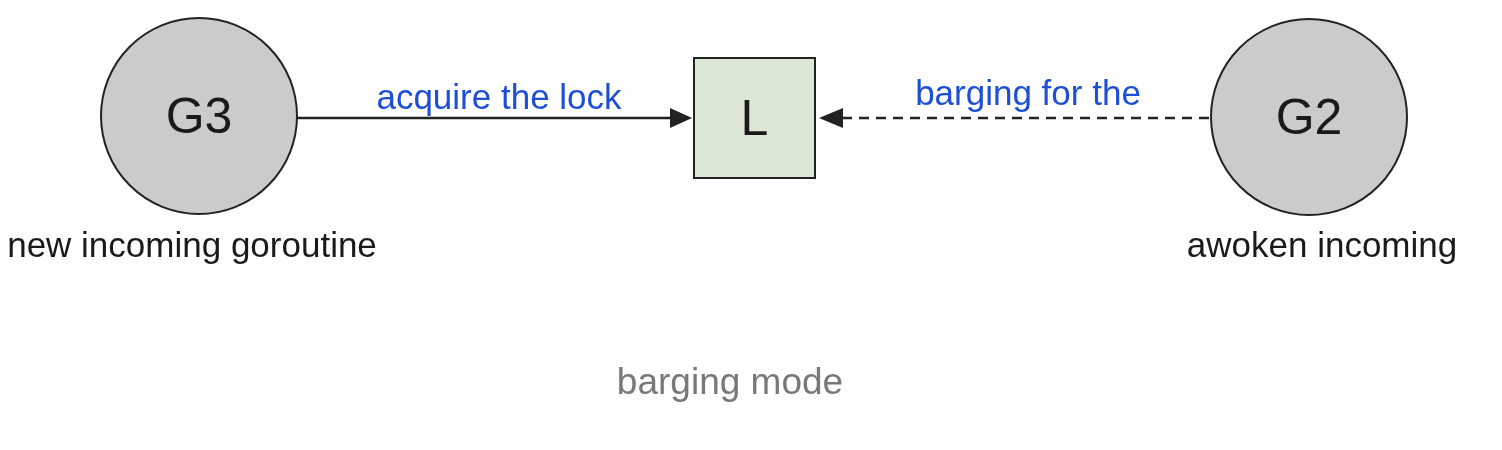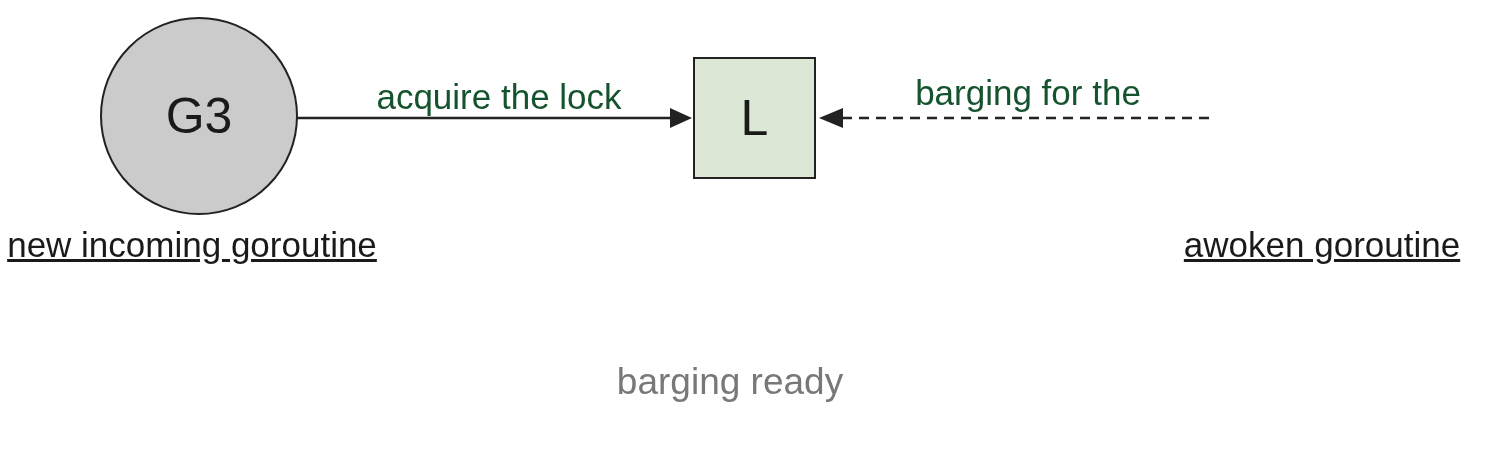--- a/index.html
+++ b/index.html
@@ -41,31 +41,30 @@
     border: 2.5px solid #222222;
   }
   .node-caption {
     position: absolute;
     transform: translateX(-50%);
     white-space: nowrap;
     font-size: 35px;
     line-height: 42px;
     color: #1a1a1a;
     text-align: center;
-    text-decoration: underline;
   }
   .caption-g3 { left: 192px; top: 224px; }
   .caption-g2 { left: 1322px; top: 224px; }
   .edge-label {
     position: absolute;
     transform: translateX(-50%);
     white-space: nowrap;
     font-size: 35px;
     line-height: 42px;
-    color: #14532d;
+    color: #1d4ed8;
     text-align: right;
   }
   .edge-label-acquire { left: 499px; top: 76px; }
   .edge-label-request { left: 1028px; top: 72px; }
   .figure-caption {
     position: absolute;
     left: 730px; top: 360px;
     transform: translateX(-50%);
     white-space: nowrap;
     font-size: 37px;
@@ -88,26 +87,29 @@
   </svg>
 
   <div class="node node-circle node-g3">
     <span>G3</span>
   </div>
 
   <div class="node node-lock">
     <span>L</span>
   </div>
 
+  <div class="node node-circle node-g2">
+    <span>G2</span>
+  </div>
 
   <div class="node-caption caption-g3">new incoming goroutine</div>
 
-  <div class="node-caption caption-g2">awoken goroutine</div>
+  <div class="node-caption caption-g2">awoken incoming</div>
 
   <div class="edge-label edge-label-acquire">acquire the lock</div>
 
   <div class="edge-label edge-label-request">
     <span>barging for the</span><br>
   </div>
 
-  <div class="figure-caption">barging ready</div>
+  <div class="figure-caption">barging mode</div>
 
 </div>
 
 </body></html>

